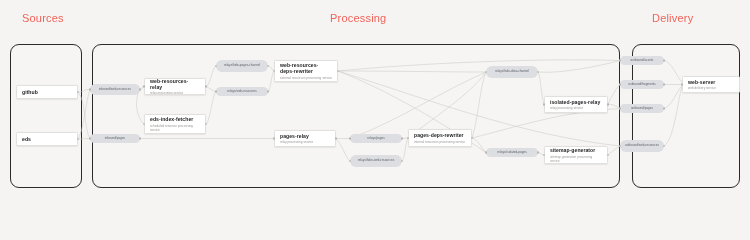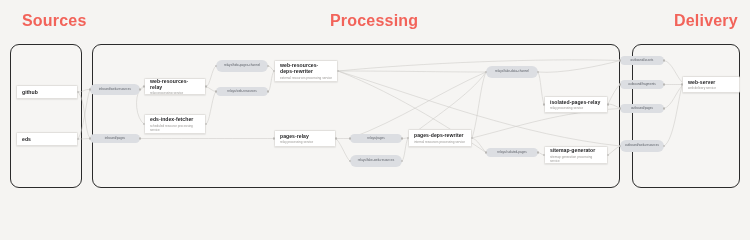--- a/index.html
+++ b/index.html
@@ -9,22 +9,22 @@
     background-image:radial-gradient(#d9d7d3 0.6px, transparent 0.6px);
     background-size:6px 6px;
     font-family:"Liberation Sans", sans-serif;
     position:relative;
   }
   #canvas{position:absolute;inset:0;}
 
   .stage-label{
     position:absolute;
     color:#f2635a;
-    font-size:16px;
-    font-weight:700;
+    font-size:11px;
+    font-weight:400;
     letter-spacing:0.2px;
     white-space:nowrap;
   }
 
   .group{
     position:absolute;
     border:1.6px solid #2b2b2b;
     border-radius:9px;
     background:rgba(255,255,255,0.12);
     box-sizing:border-box;
@@ -93,21 +93,21 @@
 <body>
 
 <div id="canvas">
 
   <div class="group" style="left:10px;top:44px;width:72px;height:144px;"></div>
   <div class="group" style="left:92px;top:44px;width:528px;height:144px;"></div>
   <div class="group" style="left:632px;top:44px;width:108px;height:144px;"></div>
 
   <div class="stage-label" style="left:22px;top:12px;">Sources</div>
   <div class="stage-label" style="left:330px;top:12px;">Processing</div>
-  <div class="stage-label" style="left:674px;top:12px;">Delivery</div>
+  <div class="stage-label" style="left:652px;top:12px;">Delivery</div>
 
   <svg class="svg-layer" viewBox="0 0 750 216">
     <g fill="none" stroke="#cbc9c6" stroke-width="0.55">
 
       <path d="M78,92 C84,92 84,89 90,89.5"></path>
       <path d="M78,92 C86,100 84,130 90,138.5"></path>
       <path d="M78,139 C84,130 86,100 90,89.5"></path>
       <path d="M78,139 C84,139 86,138.5 90,138.5"></path>
 
       <path d="M140,89.5 C144,89.5 140,86.5 144,86.5"></path>

